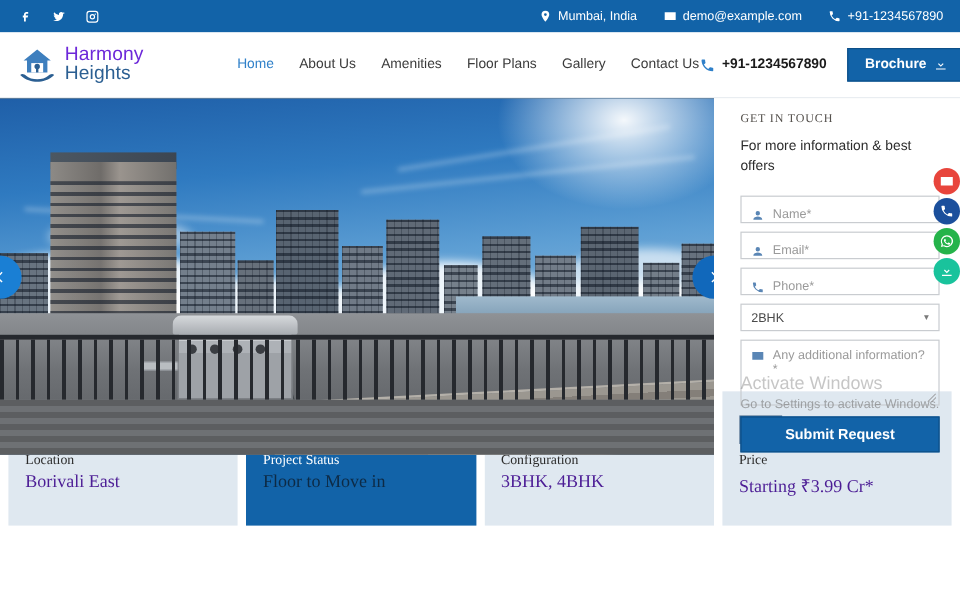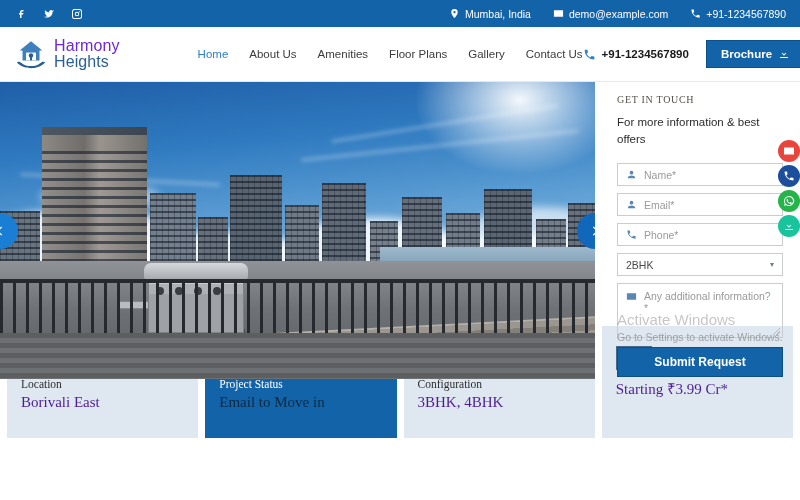--- a/index.html
+++ b/index.html
@@ -216,21 +216,21 @@
     letter-spacing: .7px;
     margin-bottom: 9px;
   }
   .form-sub {
     font-size: 11.5px; color: #2c2c2c;
     line-height: 1.45;
     margin-bottom: 16px;
     max-width: 160px;
   }
   .field {
-    display: flex; align-items: center; gap: 7px;
+    display: flex; align-items: flex-end; gap: 7px;
     border: 1px solid #c9ccd0;
     height: 23px;
     padding: 0 8px;
     margin-bottom: 7px;
     background: #ffffff;
   }
   .field svg { width: 11px; height: 11px; fill: #5a86b5; flex: none; }
   .field span { font-size: 10.5px; color: #9a9a9a; }
   .select-field {
     display: flex; align-items: center;
@@ -543,21 +543,21 @@
     <div class="card-value">Borivali East</div>
   </div>
 
   <div class="card highlight">
     <div class="card-icon">
       <svg width="34" height="28" viewBox="0 0 34 28">
           <path d="M3 14.5l3.5-3.6 6.3 6.2L27.5 2.5 31 6 12.8 24.5z"></path>
         </svg>
     </div>
     <div class="card-label">Project Status</div>
-    <div class="card-value">Email to Move in</div>
+    <div class="card-value">Floor to Move in</div>
   </div>
 
   <div class="card">
     <div class="card-icon">
       <svg width="30" height="30" viewBox="0 0 24 24">
           <path d="M19.4 13a7.8 7.8 0 0 0 0-2l2.1-1.6-2-3.5-2.5 1a7.6 7.6 0 0 0-1.7-1L15 3H11l-.3 2.9a7.6 7.6 0 0 0-1.7 1l-2.5-1-2 3.5L6.6 11a7.8 7.8 0 0 0 0 2l-2.1 1.6 2 3.5 2.5-1a7.6 7.6 0 0 0 1.7 1L11 21h4l.3-2.9a7.6 7.6 0 0 0 1.7-1l2.5 1 2-3.5zM13 15.5A3.5 3.5 0 1 1 16.5 12 3.5 3.5 0 0 1 13 15.5z"></path>
         </svg>
     </div>
     <div class="card-label">Configuration</div>
     <div class="card-value">3BHK, 4BHK</div>
@@ -565,16 +565,17 @@
 
   <div class="card">
     <div class="card-icon">
       <svg width="36" height="24" viewBox="0 0 36 24">
           <path d="M0 0h36v24H0z"></path>
           <path d="M3 3c2 0 3 1 3 3v12c0 2-1 3-3 3M33 3c-2 0-3 1-3 3v12c0 2 1 3 3 3" stroke="#dfe8f0" stroke-width="2" fill="none"></path>
           <circle cx="18" cy="12" r="6" fill="#dfe8f0"></circle>
           <text x="18" y="16" font-size="9" font-family="Liberation Serif, serif" text-anchor="middle" fill="#4b6b8c">1</text>
         </svg>
     </div>
+    <div class="card-label">Price</div>
     <div class="card-value">Starting ₹3.99 Cr*</div>
   </div>
 
 </div>
 
 </body></html>

